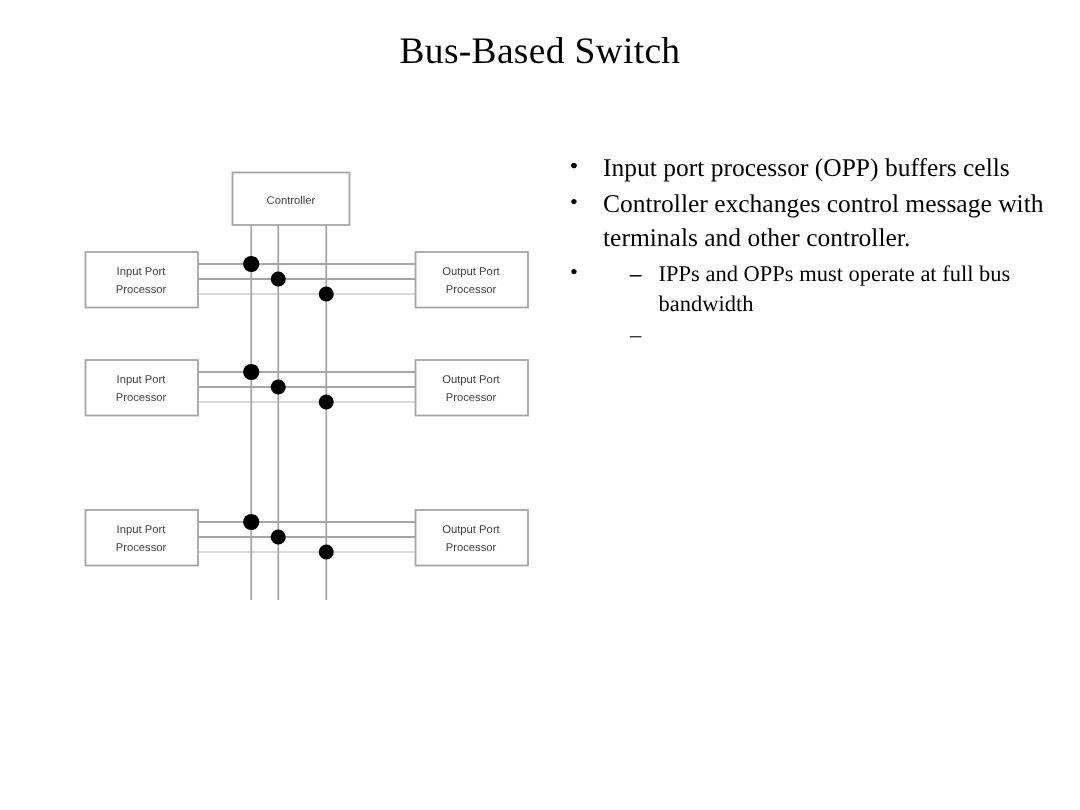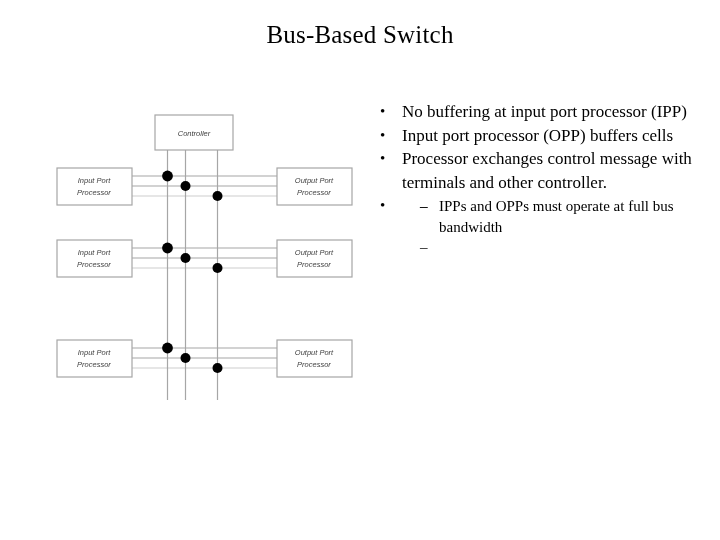--- a/index.html
+++ b/index.html
@@ -34,21 +34,20 @@
     color: #000000;
   }
 
   
   #diagram {
     position: absolute;
     left: 40px;
     top: 100px;
     width: 330px;
     height: 320px;
-    font-style: italic;
   }
   #diagram svg { display: block; }
 
   
   #bullets {
     position: absolute;
     left: 372px;
     top: 100px;
     width: 332px;
   }
@@ -174,31 +173,30 @@
         </g>
       </g>
 
     </svg>
   </div>
 
   <div id="bullets">
 
     <p class="bullet-l1">
       <span class="marker">•</span>
-      <span>No buffering at input port processor (IPP)</span>
     </p>
 
     <p class="bullet-l1">
       <span class="marker">•</span>
       <span>Input port processor (OPP) buffers cells</span>
     </p>
 
     <p class="bullet-l1">
       <span class="marker">•</span>
-      <span>Processor exchanges control message with terminals and other controller.</span>
+      <span>Controller exchanges control message with terminals and other controller.</span>
     </p>
 
     <p class="bullet-l1">
       <span class="marker">•</span>
     </p>
 
     <div class="sub-group">
       <p class="bullet-l2">
         <span class="marker">–</span>
       </p>

